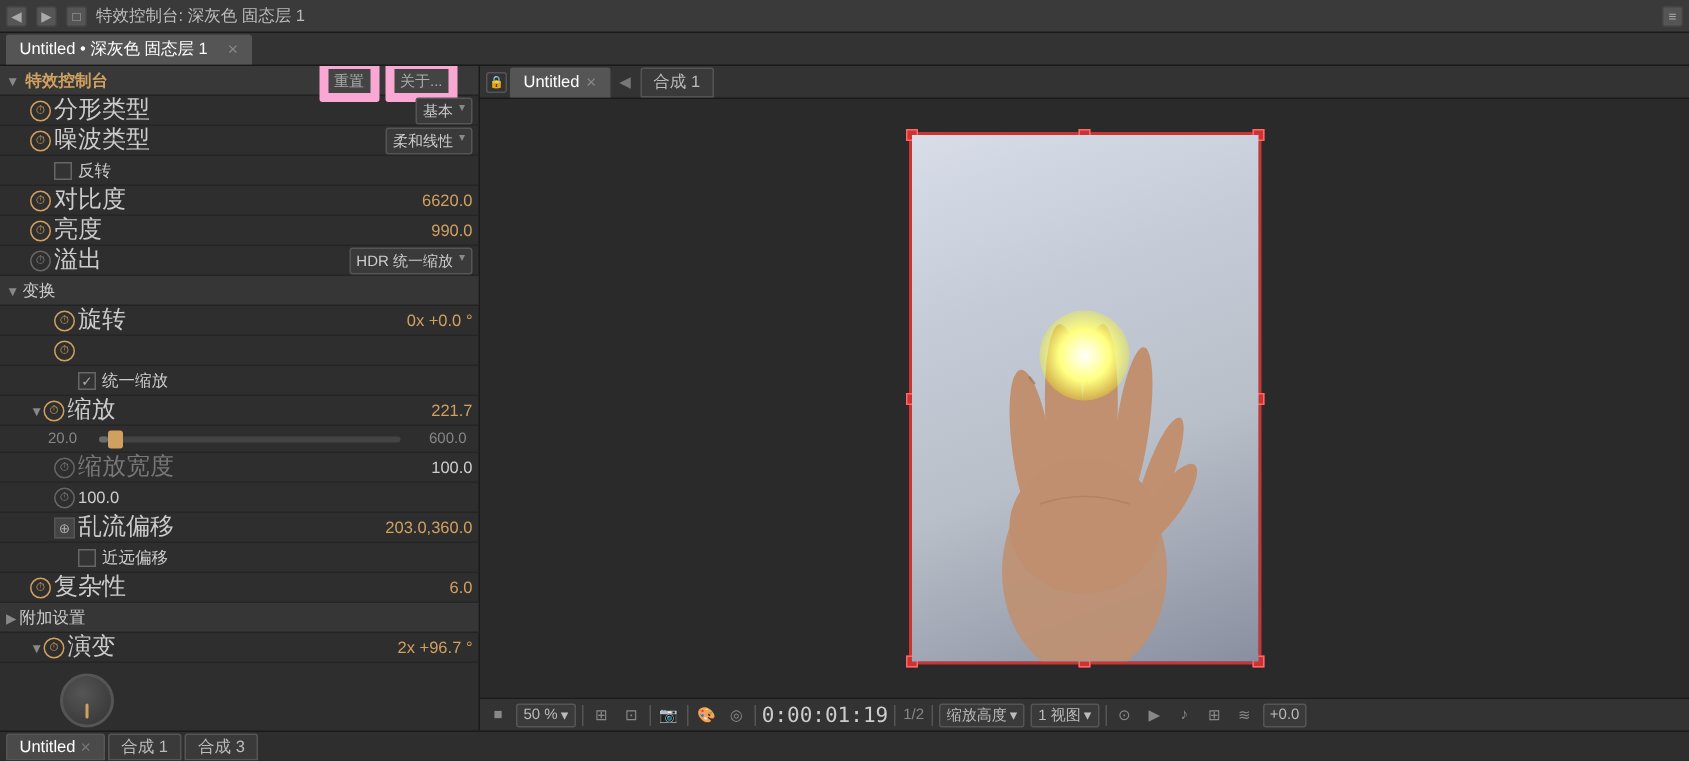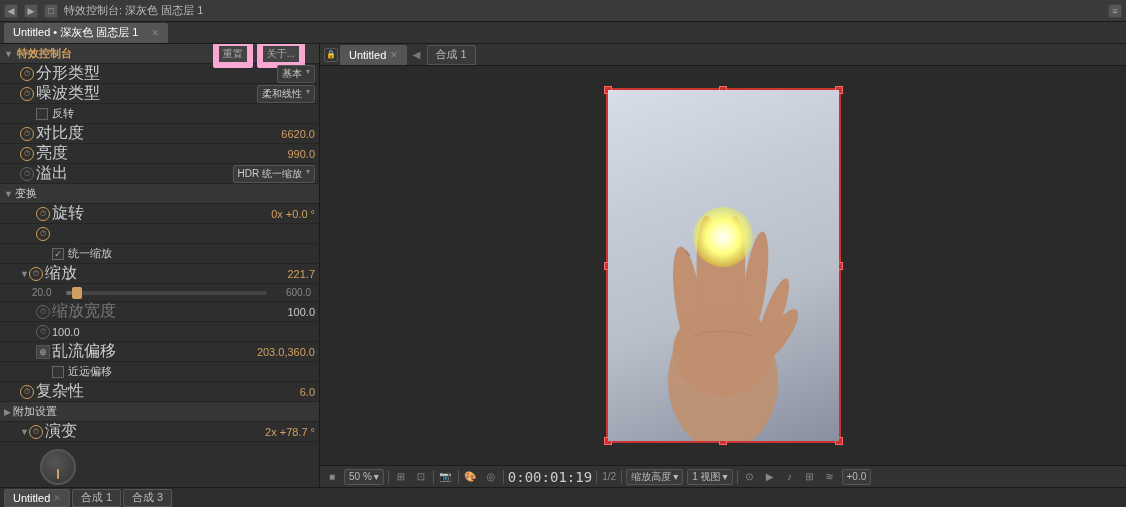--- a/index.html
+++ b/index.html
@@ -558,21 +558,21 @@
       <div class="section-header">
         <span class="section-triangle">▶</span>
         <span class="section-name">附加设置</span>
       </div>
 
       <div class="param-row">
         <div class="param-indent"></div>
         <span class="section-triangle">▼</span>
         <div class="param-stopwatch sw-yellow">⏱</div>
         <span class="param-name">演变</span>
-        <span class="param-value">2x +78.7 °</span>
+        <span class="param-value">2x +96.7 °</span>
       </div>
 
       <div class="param-row" style="height:50px;align-items:center;padding-left:40px;">
         <div style="width:36px;height:36px;border-radius:50%;background:radial-gradient(circle at 40% 35%, #555, #333);border:2px solid #555;position:relative;flex-shrink:0;">
           <div style="position:absolute;bottom:4px;left:50%;transform:translateX(-50%);width:2px;height:10px;background:#d0a060;border-radius:1px;"></div>
         </div>
       </div>
 
     </div>
   </div>

